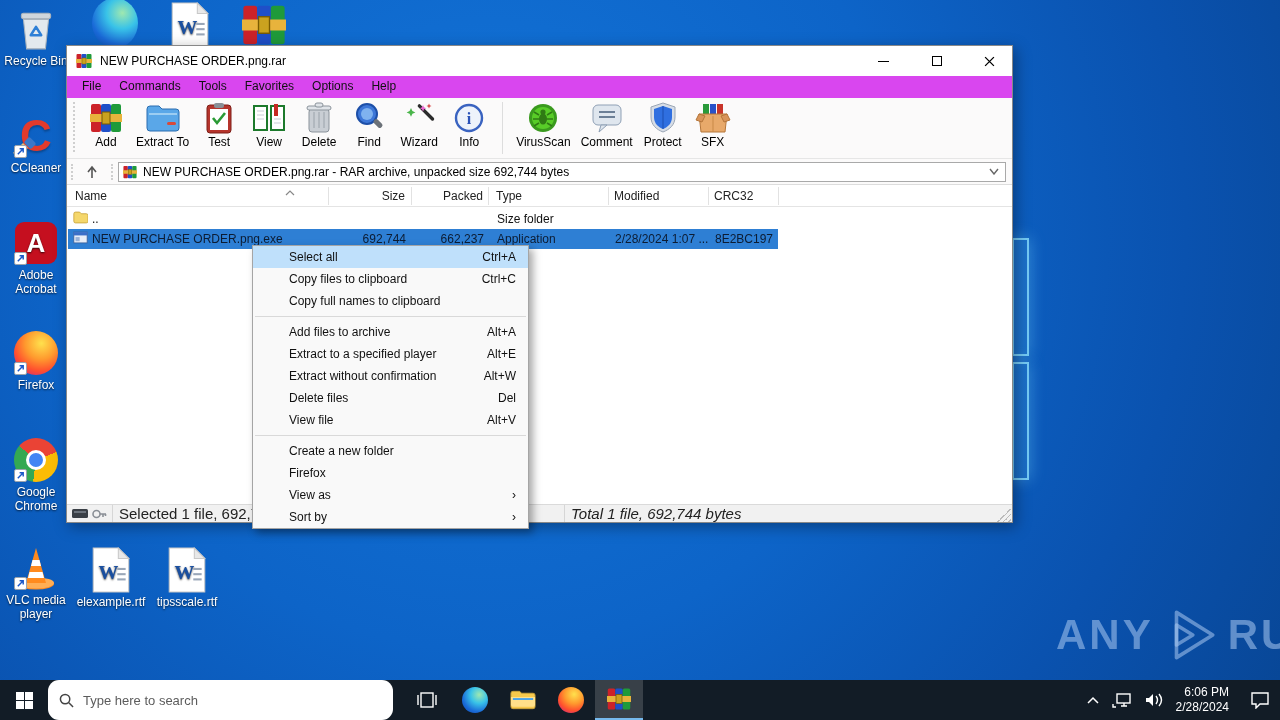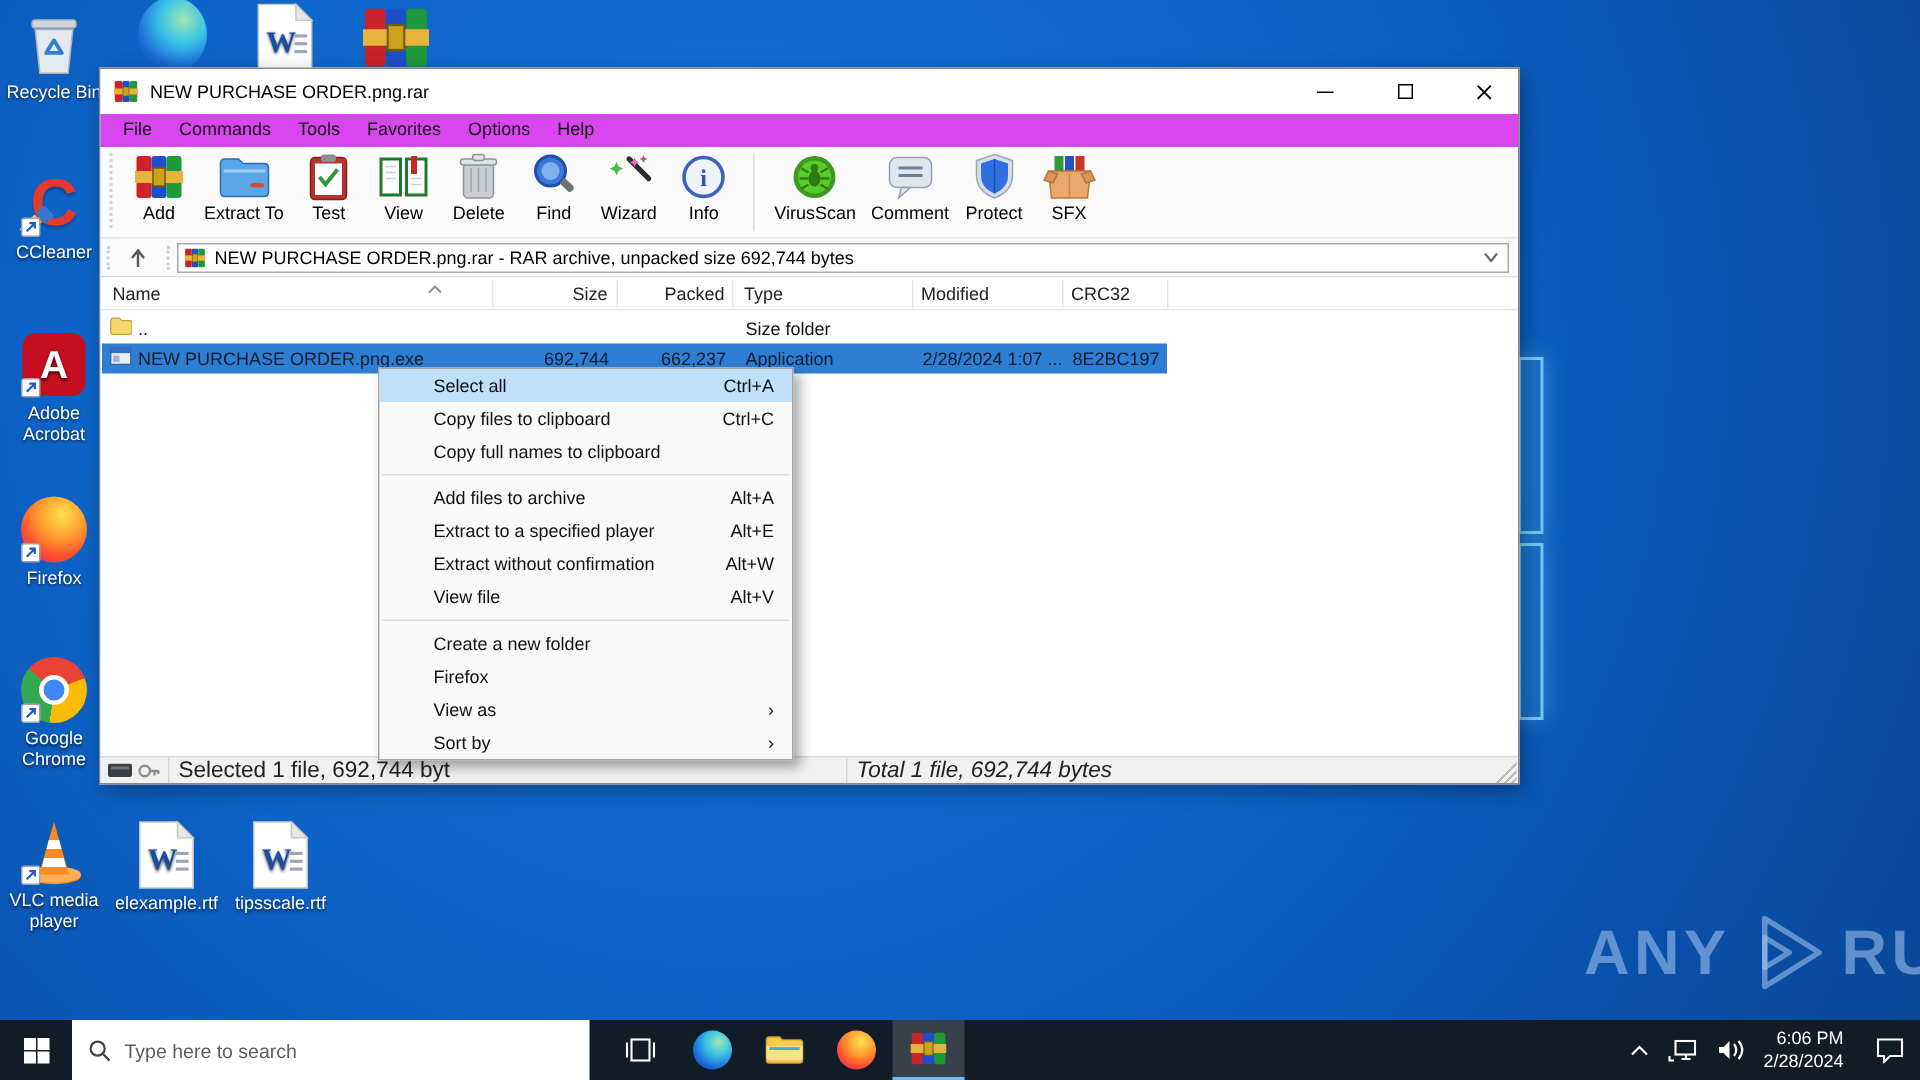--- a/index.html
+++ b/index.html
@@ -83,21 +83,21 @@
   .ctx-item .sc { color:#111; }
   .ctx-item.hl { background:#bfe0fb; }
   .ctx-sep { height:1px; background:#d9d9d9; margin:4px 2px; }
 
   
   .taskbar { position:absolute; left:0; bottom:0; width:1280px; height:40px; background:#121c26;
     display:flex; align-items:stretch; z-index:40; }
   .start-btn { width:48px; display:flex; align-items:center; justify-content:center; }
   .win-logo { display:grid; grid-template-columns:8px 8px; grid-template-rows:8px 8px; gap:1px; }
   .win-logo i { background:#fff; }
-  .search-box { width:345px; background:#fff; display:flex; align-items:center; gap:9px; padding:0 11px; }
+  .search-box { width:345px; background:#fff; display:flex; align-items:center; gap:9px; padding:0 11px;border-radius:11px; }
   .search-box input { border:none; outline:none; flex:1; font-size:13px; color:#333; background:transparent;
     font-family:"Liberation Sans",sans-serif; }
   .search-box input::placeholder { color:#5c5c5c; }
   .tk-btn { width:48px; display:flex; align-items:center; justify-content:center; }
   .tk-btn.active { background:rgba(255,255,255,.16); border-bottom:2px solid #76b9ed; }
   .tk-ico { width:26px; height:26px; display:flex; align-items:center; justify-content:center; }
   .spacer { flex:1; }
   .tray { display:flex; align-items:center; gap:13px; padding-right:10px; color:#fff; }
   .clock { text-align:right; font-size:12px; line-height:15px; color:#fff; }
 </style>
@@ -526,20 +526,24 @@
   </div>
   <div class="ctx-item">
     <span class="lab">Extract to a specified player</span>
     <span class="sc">Alt+E</span>
   </div>
   <div class="ctx-item">
     <span class="lab">Extract without confirmation</span>
     <span class="sc">Alt+W</span>
   </div>
   <div class="ctx-item">
+    <span class="lab">Delete files</span>
+    <span class="sc">Del</span>
+  </div>
+  <div class="ctx-item">
     <span class="lab">View file</span>
     <span class="sc">Alt+V</span>
   </div>
   <div class="ctx-sep"></div>
   <div class="ctx-item">
     <span class="lab">Create a new folder</span>
     <span class="sc"></span>
   </div>
   <div class="ctx-item">
     <span class="lab">Firefox</span>

